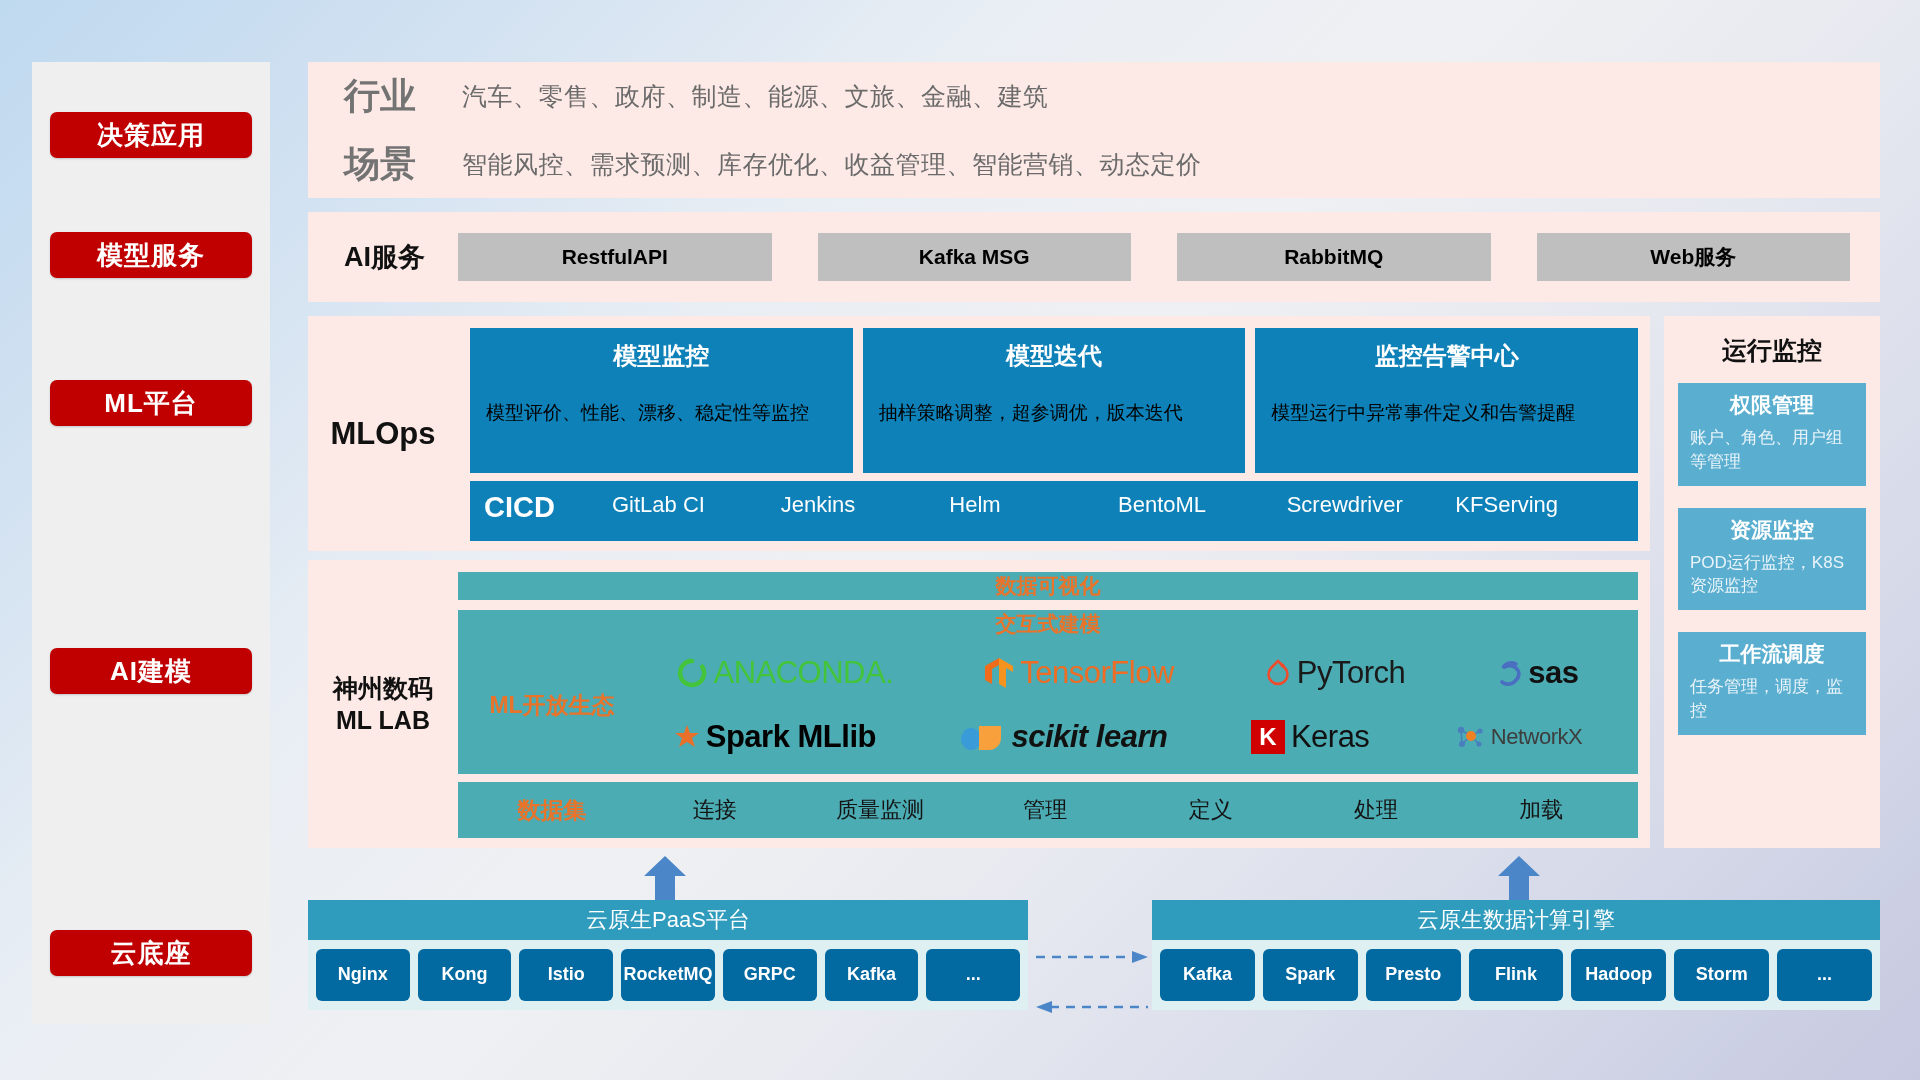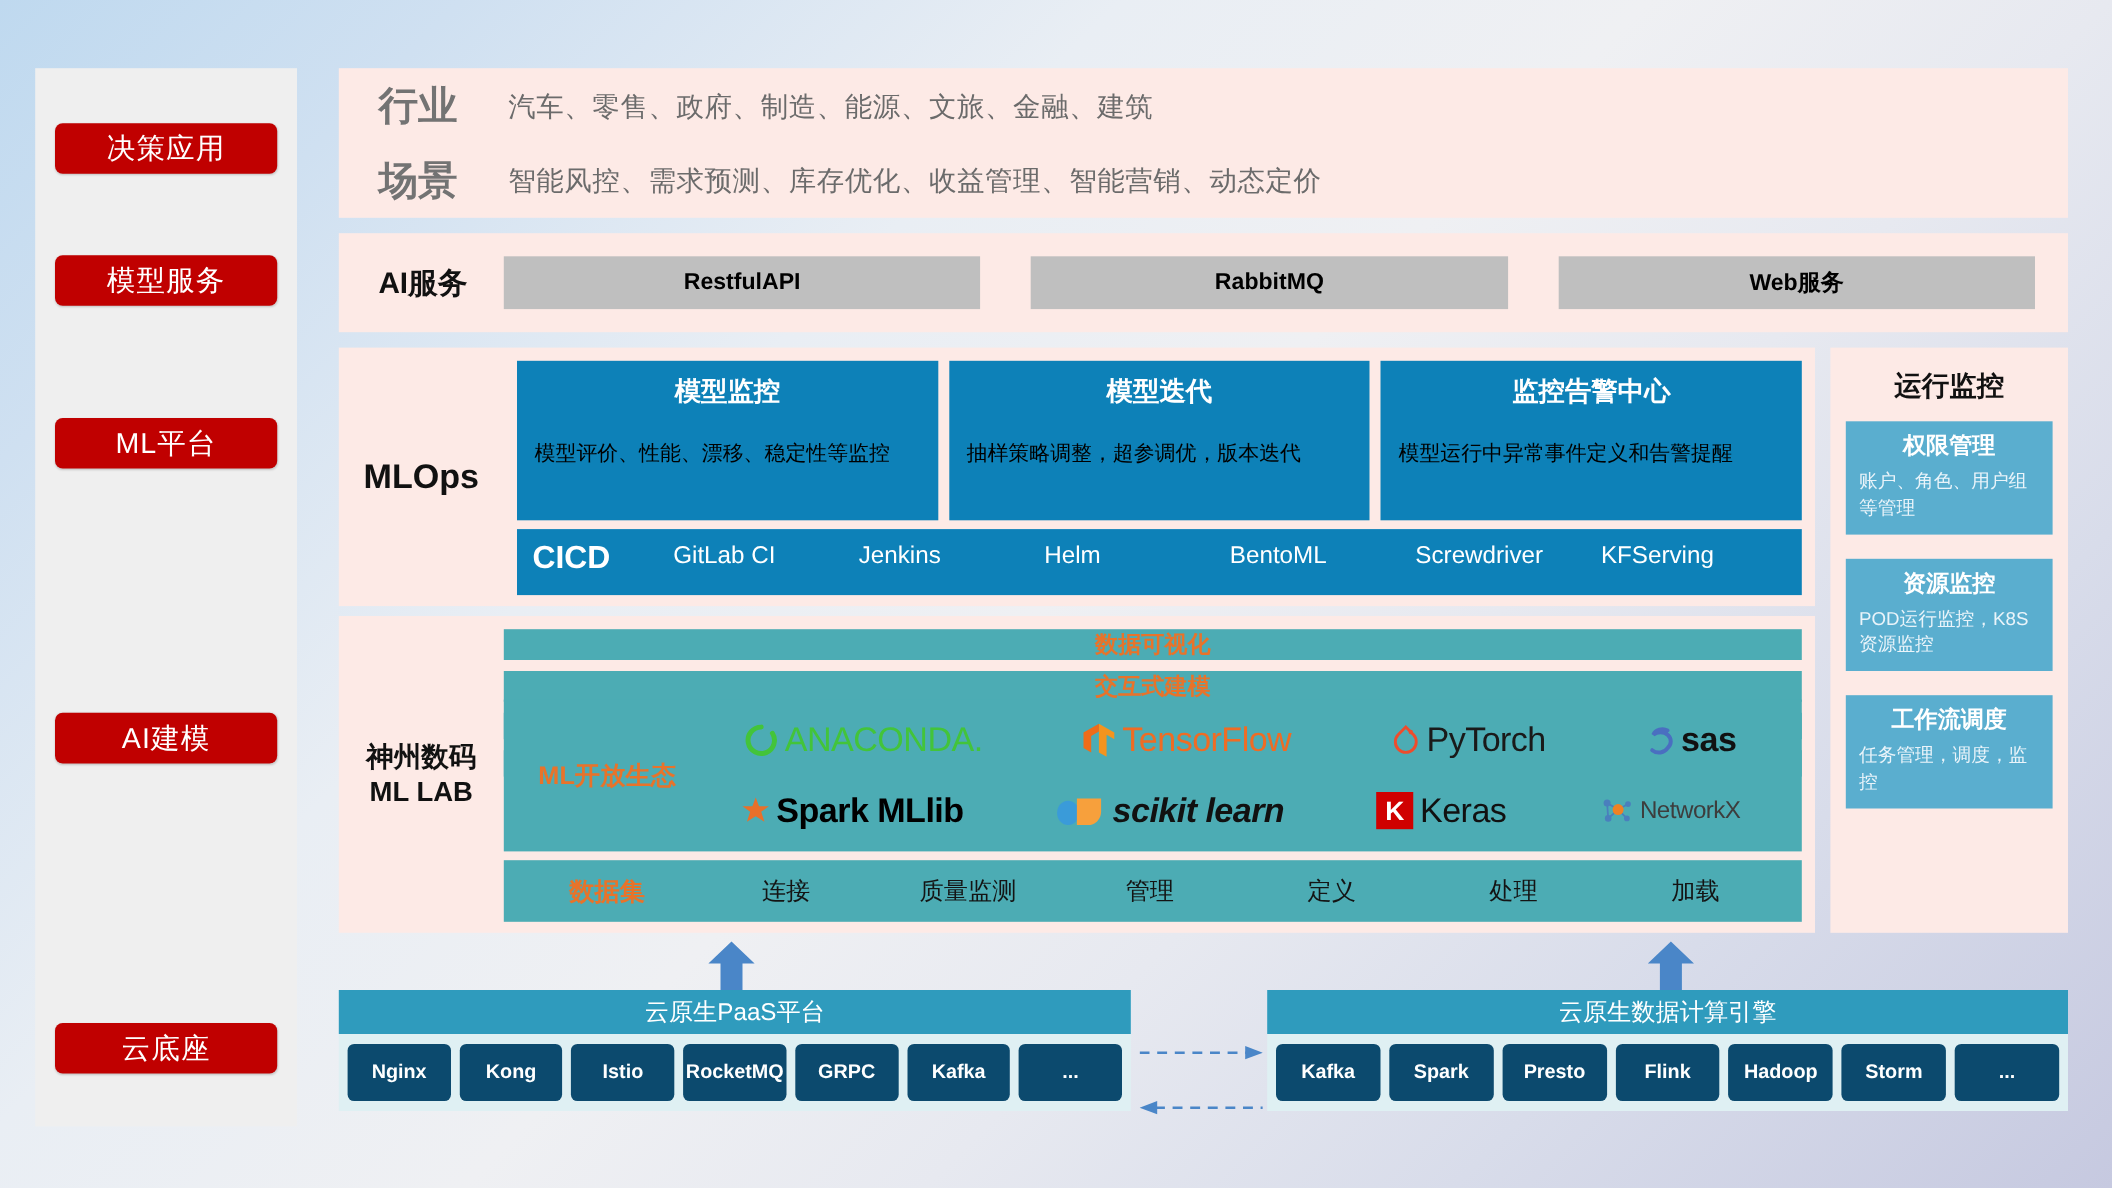--- a/index.html
+++ b/index.html
@@ -36,21 +36,21 @@
   }
   .layer-chip {
     position: absolute;
     left: 18px;
     width: 202px;
     height: 46px;
     background: #c00000;
     border-radius: 7px;
     color: #ffffff;
     font-size: 26px;
-    font-weight: normal;
+    font-weight: bold;
     letter-spacing: 1px;
     display: flex;
     align-items: center;
     justify-content: center;
     box-shadow: 0 1px 2px rgba(0,0,0,.18);
   }
 
   
   .panel-pink {
     position: absolute;
@@ -274,21 +274,21 @@
   .stack-items {
     height: 70px;
     display: flex;
     align-items: center;
     gap: 8px;
     padding: 0 8px;
   }
   .stack-chip {
     flex: 1;
     height: 52px;
-    background: #0c4a6e;
+    background: #0369a1;
     border-radius: 6px;
     color: #ffffff;
     font-size: 18px;
     font-weight: bold;
     display: flex;
     align-items: center;
     justify-content: center;
     text-align: center;
     line-height: 1.1;
     padding: 0 2px;
@@ -325,20 +325,21 @@
     <div class="app-row">
       <div class="app-key">场景</div>
       <div class="app-val">智能风控、需求预测、库存优化、收益管理、智能营销、动态定价</div>
     </div>
   </div>
 
   <div class="panel-pink" id="row-aisvc">
     <div class="aisvc-key">AI服务</div>
     <div class="aisvc-items">
       <div class="aisvc-chip">RestfulAPI</div>
+      <div class="aisvc-chip">Kafka MSG</div>
       <div class="aisvc-chip">RabbitMQ</div>
       <div class="aisvc-chip">Web服务</div>
     </div>
   </div>
 
   <div class="panel-pink" id="row-mlops">
     <div class="mlops-key">MLOps</div>
     <div class="mlops-right">
       <div class="mlops-cards">
         <div class="mlops-card">

